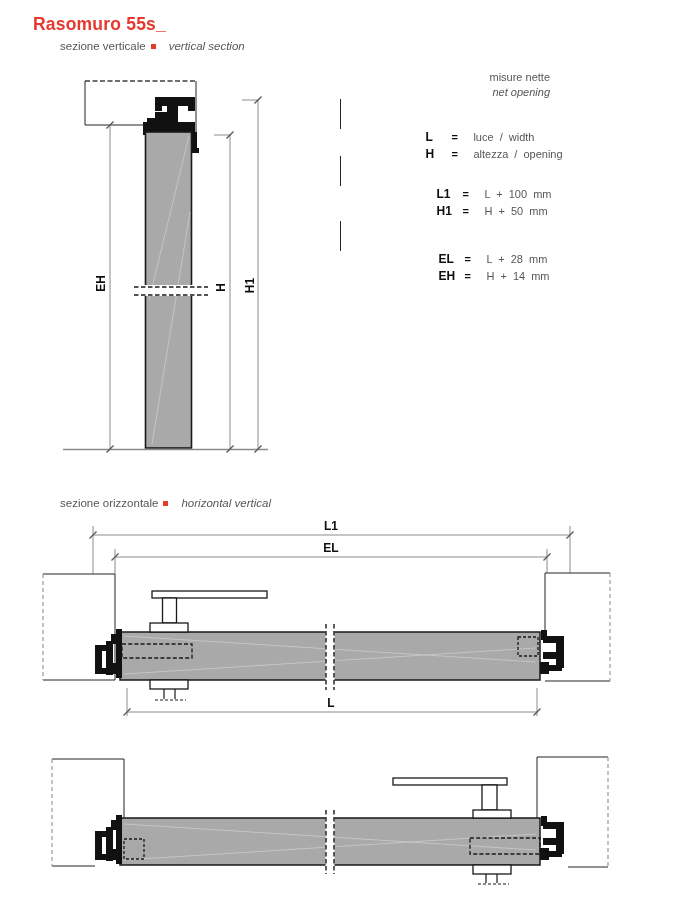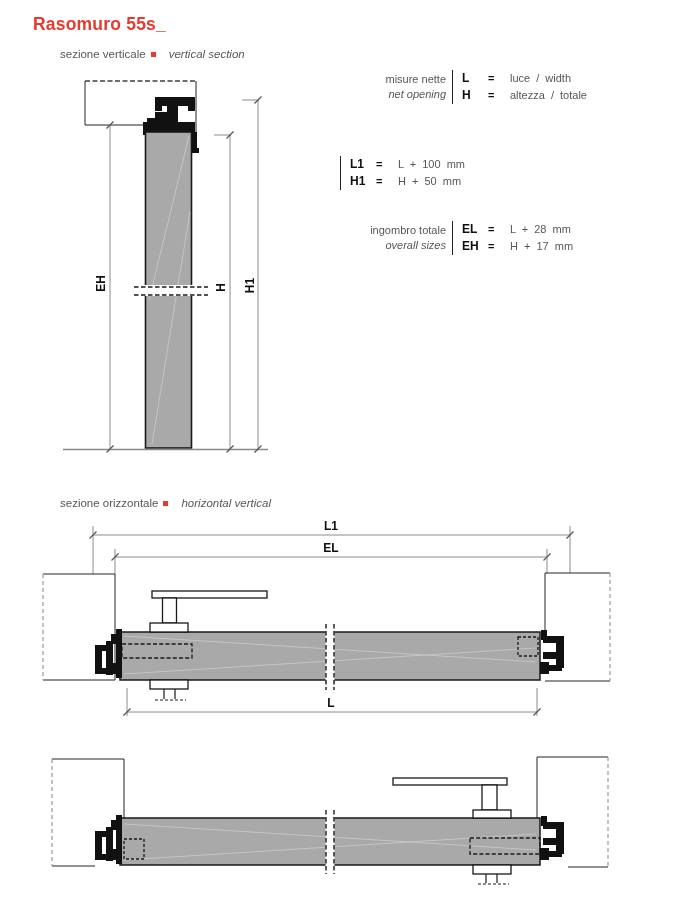--- a/index.html
+++ b/index.html
@@ -3,24 +3,24 @@
 <meta charset="utf-8">
 <style>
   html,body{margin:0;padding:0;background:#fff;}
   .page{position:relative;width:674px;height:905px;background:#fff;overflow:hidden;
         font-family:"Liberation Sans",sans-serif;color:#333;}
   .title{position:absolute;left:33px;top:14px;font-size:17.5px;font-weight:bold;
          color:var(--accent-red,#e6392f);letter-spacing:.2px;}
   .subtitle{position:absolute;font-size:11.5px;color:#57575a;display:flex;align-items:center;gap:5px;}
   .subtitle .en{font-style:italic;margin-left:8px;}
   .bullet{width:5px;height:5px;background:var(--accent-red,#e6392f);display:inline-block;flex:0 0 auto;}
-  .sub-vertical{left:60px;top:48px;}
+  .sub-vertical{left:60px;top:40px;}
   .sub-horizontal{left:60px;top:497px;justify-content:flex-end;}
 
-  .legend{position:absolute;left:334px;width:320px;display:flex;align-items:center;}
+  .legend{position:absolute;left:334px;width:320px;display:flex;align-items:center;flex-direction:column;}
   .legend .names{width:112px;text-align:right;color:#57575a;font-size:11px;line-height:1.32;}
   .legend .names .en{font-style:italic;}
   .legend .divider{border-left:1.5px solid #222;align-self:stretch;min-height:30px;margin:0 9px 0 6px;}
   .legend .rows{font-size:11px;color:#57575a;}
   .legend .row{display:flex;align-items:baseline;line-height:1.4;}
   .legend .sym{width:26px;font-weight:bold;color:#0f0f0f;font-size:12px;}
   .legend .eq{width:22px;font-weight:bold;color:#0f0f0f;}
   .legend .val{word-spacing:3px;}
   .legend .val .vi{}
   .lg1{top:70px;}.lg2{top:156px;}.lg3{top:221px;}
@@ -57,21 +57,21 @@
     <div class="divider"></div>
     <div class="rows">
       <div class="row">
         <span class="sym">L</span>
         <span class="eq">=</span>
         <span class="val"><span>luce /</span> <span class="vi">width</span></span>
       </div>
       <div class="row">
         <span class="sym">H</span>
         <span class="eq">=</span>
-        <span class="val"><span>altezza /</span> <span class="vi">totale</span></span>
+        <span class="val"><span>altezza /</span> <span class="vi">opening</span></span>
       </div>
     </div>
   </div>
 
   <div class="legend lg2">
     <div class="divider"></div>
     <div class="rows">
       <div class="row">
         <span class="sym">L1</span>
         <span class="eq">=</span>
@@ -79,35 +79,31 @@
       </div>
       <div class="row">
         <span class="sym">H1</span>
         <span class="eq">=</span>
         <span class="val"><span>H + 50 mm</span> <span class="vi"></span></span>
       </div>
     </div>
   </div>
 
   <div class="legend lg3">
-    <div class="names">
-      <div>ingombro totale</div>
-      <div class="en">overall sizes</div>
-    </div>
     <div class="divider"></div>
     <div class="rows">
       <div class="row">
         <span class="sym">EL</span>
         <span class="eq">=</span>
         <span class="val"><span>L + 28 mm</span> <span class="vi"></span></span>
       </div>
       <div class="row">
         <span class="sym">EH</span>
         <span class="eq">=</span>
-        <span class="val"><span>H + 17 mm</span> <span class="vi"></span></span>
+        <span class="val"><span>H + 14 mm</span> <span class="vi"></span></span>
       </div>
     </div>
   </div>
 
   <svg class="drawing" width="674" height="905" viewBox="0 0 674 905">
 
     <g>
 
       <line x1="85" y1="81" x2="196" y2="81" stroke="#6e6e6e" stroke-width="1.8" stroke-dasharray="5 2.5"></line>
 

